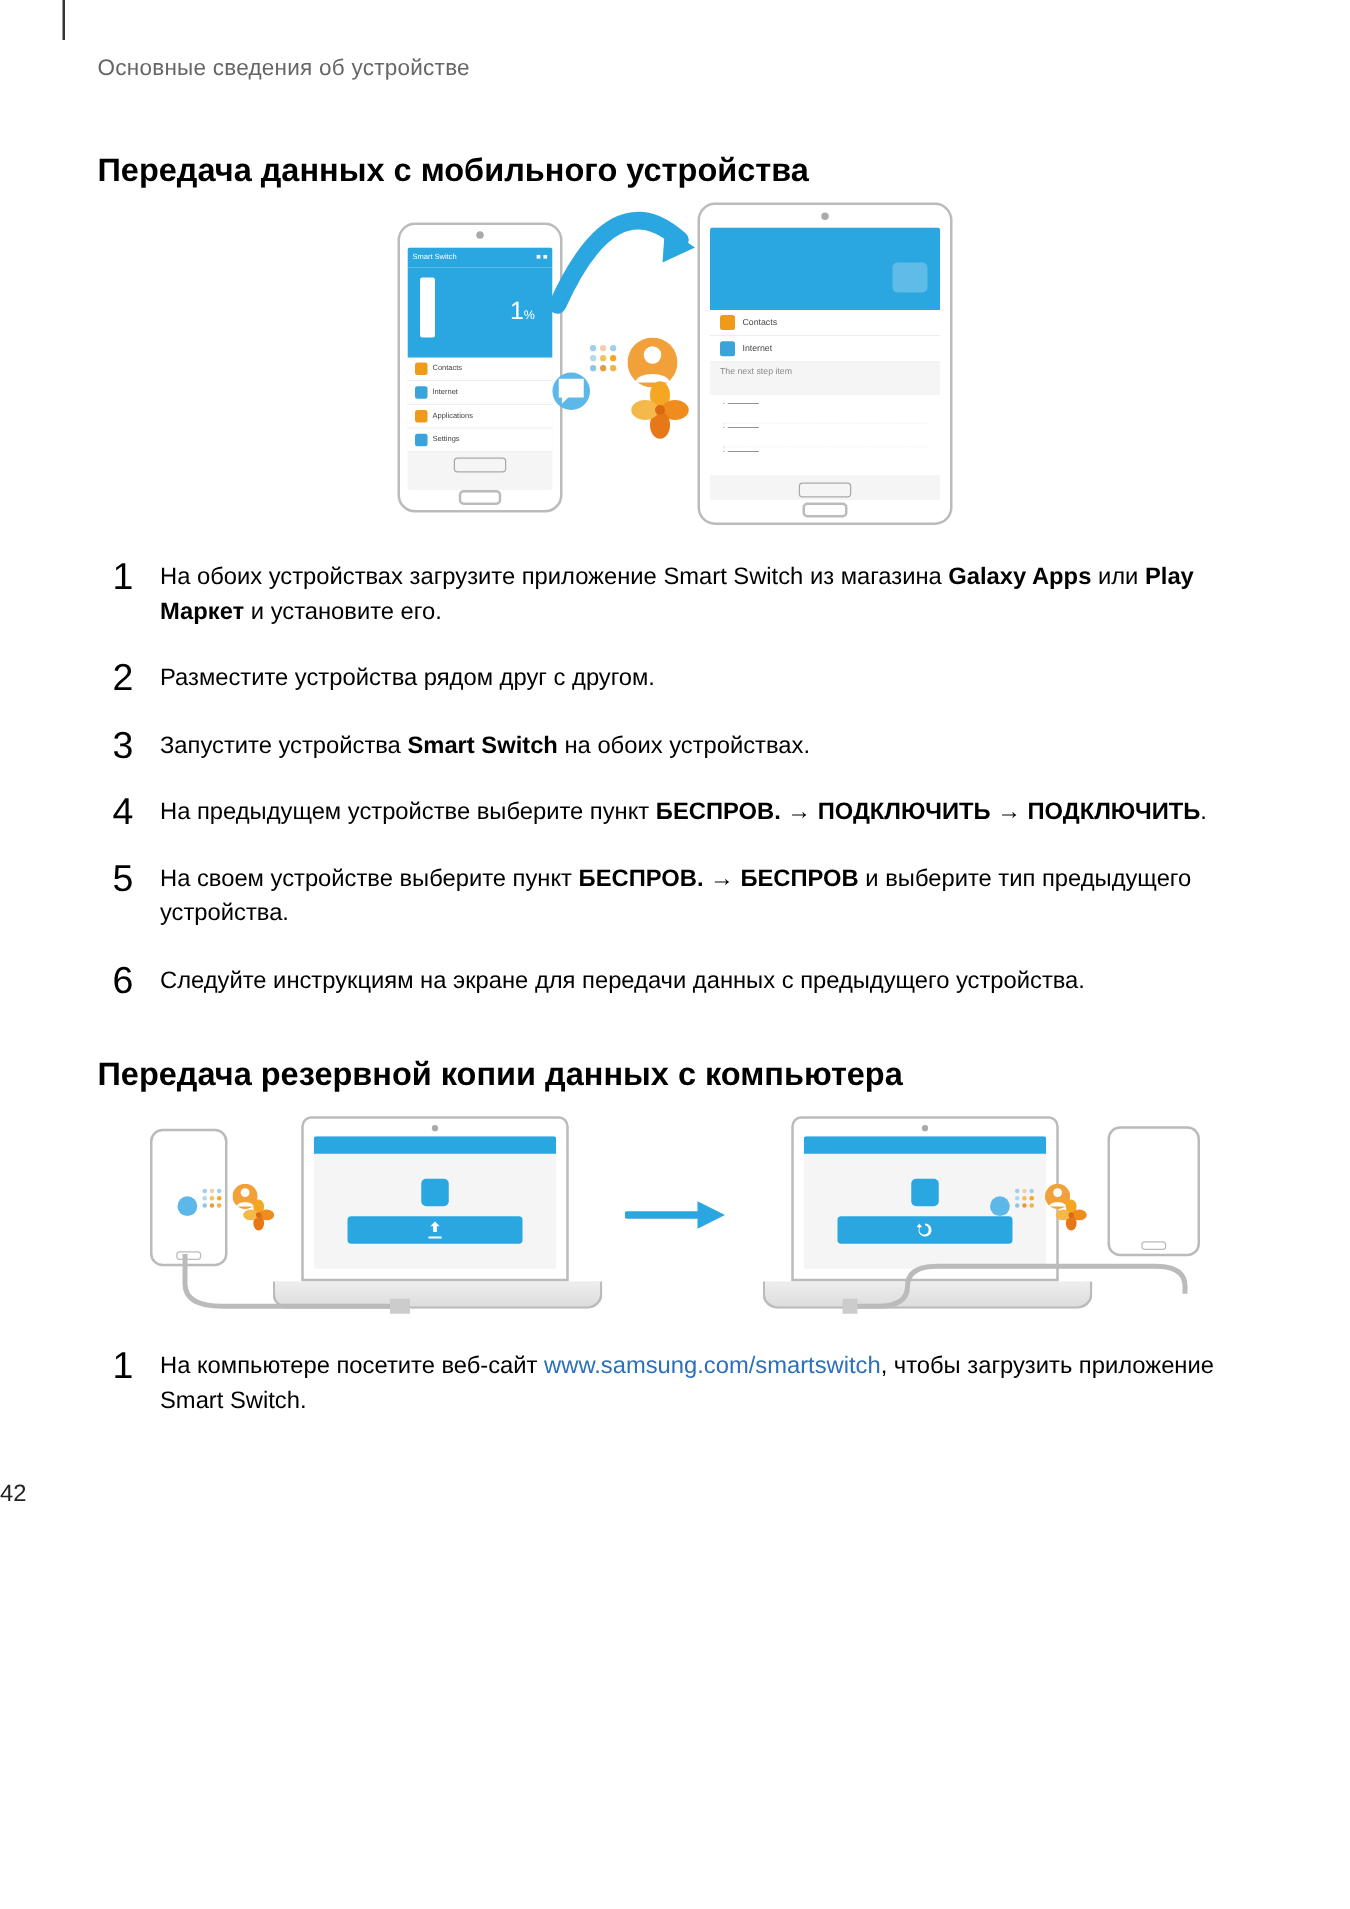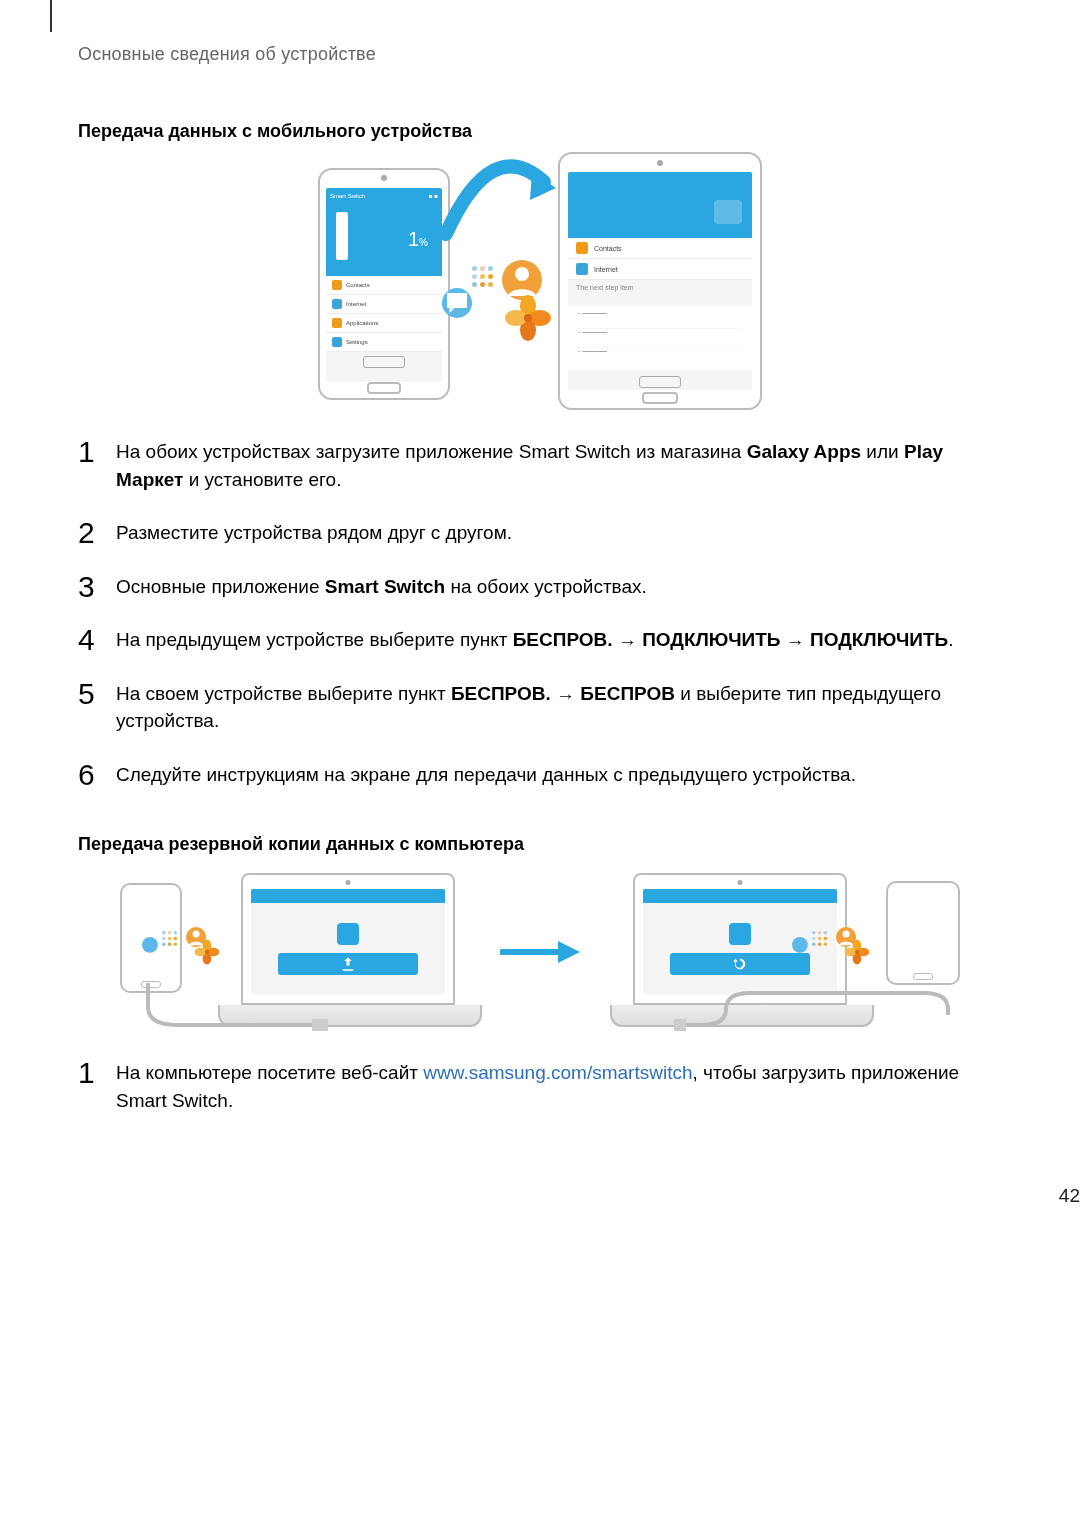--- a/index.html
+++ b/index.html
@@ -26,21 +26,21 @@
     background: #333;
   }
   .section-header {
     font-size: 18px;
     color: #666;
     padding-top: 44px;
     padding-bottom: 10px;
     letter-spacing: 0.2px;
   }
   h2.title {
-    font-size: 18px;
+    font-size: 26px;
     font-weight: bold;
     margin: 46px 0 10px 0;
     color: #000;
   }
   p.intro {
     font-size: 19px;
     margin: 6px 0 20px 0;
     color: #111;
   }
   .illustration-center {
@@ -49,21 +49,21 @@
     margin: 10px 0 26px 0;
   }
   .illustration-wide {
     display: flex;
     justify-content: center;
     margin: 18px 0 26px 0;
   }
   ol.steps {
     list-style: none;
     padding: 0;
-    margin: 0;
+    margin: 12px;
     counter-reset: stepnum;
   }
   ol.steps li {
     counter-increment: stepnum;
     font-size: 19px;
     line-height: 1.45;
     position: relative;
     padding-left: 38px;
     margin: 22px 0 26px 0;
   }
@@ -76,21 +76,21 @@
     font-weight: normal;
     color: #000;
   }
   ol.steps li .b { font-weight: bold; }
   .link { color: #2c6fbb; }
   .page-number {
     position: absolute;
     bottom: 36px;
     left: 0;
     right: 0;
-    text-align: right;
+    text-align: left;
     font-size: 19px;
     color: #222;
   }
 
   
   .ill1 {
     width: 444px;
     height: 260px;
     position: relative;
   }
@@ -292,21 +292,21 @@
           <div class="btn"></div>
         </div>
         <div class="home"></div>
       </div>
     </div>
   </div>
 
   <ol class="steps">
     <li><span>На обоих устройствах загрузите приложение Smart Switch из магазина </span><span class="b">Galaxy Apps</span><span> или </span><span class="b">Play Маркет</span><span> и установите его.</span></li>
     <li><span>Разместите устройства рядом друг с другом.</span></li>
-    <li><span>Основные приложение </span><span class="b">Smart Switch</span><span> на обоих устройствах.</span></li>
+    <li><span>Запустите устройства </span><span class="b">Smart Switch</span><span> на обоих устройствах.</span></li>
     <li><span>На предыдущем устройстве выберите пункт </span><span class="b">БЕСПРОВ.</span><span> → </span><span class="b">ПОДКЛЮЧИТЬ</span><span> → </span><span class="b">ПОДКЛЮЧИТЬ</span><span>.</span></li>
     <li><span>На своем устройстве выберите пункт </span><span class="b">БЕСПРОВ.</span><span> → </span><span class="b">БЕСПРОВ</span><span> и выберите тип предыдущего устройства.</span></li>
     <li><span>Следуйте инструкциям на экране для передачи данных с предыдущего устройства.</span></li>
   </ol>
 
   <h2 class="title">Передача резервной копии данных с компьютера</h2>
 
   <div class="illustration-wide">
     <div class="ill2">
 

